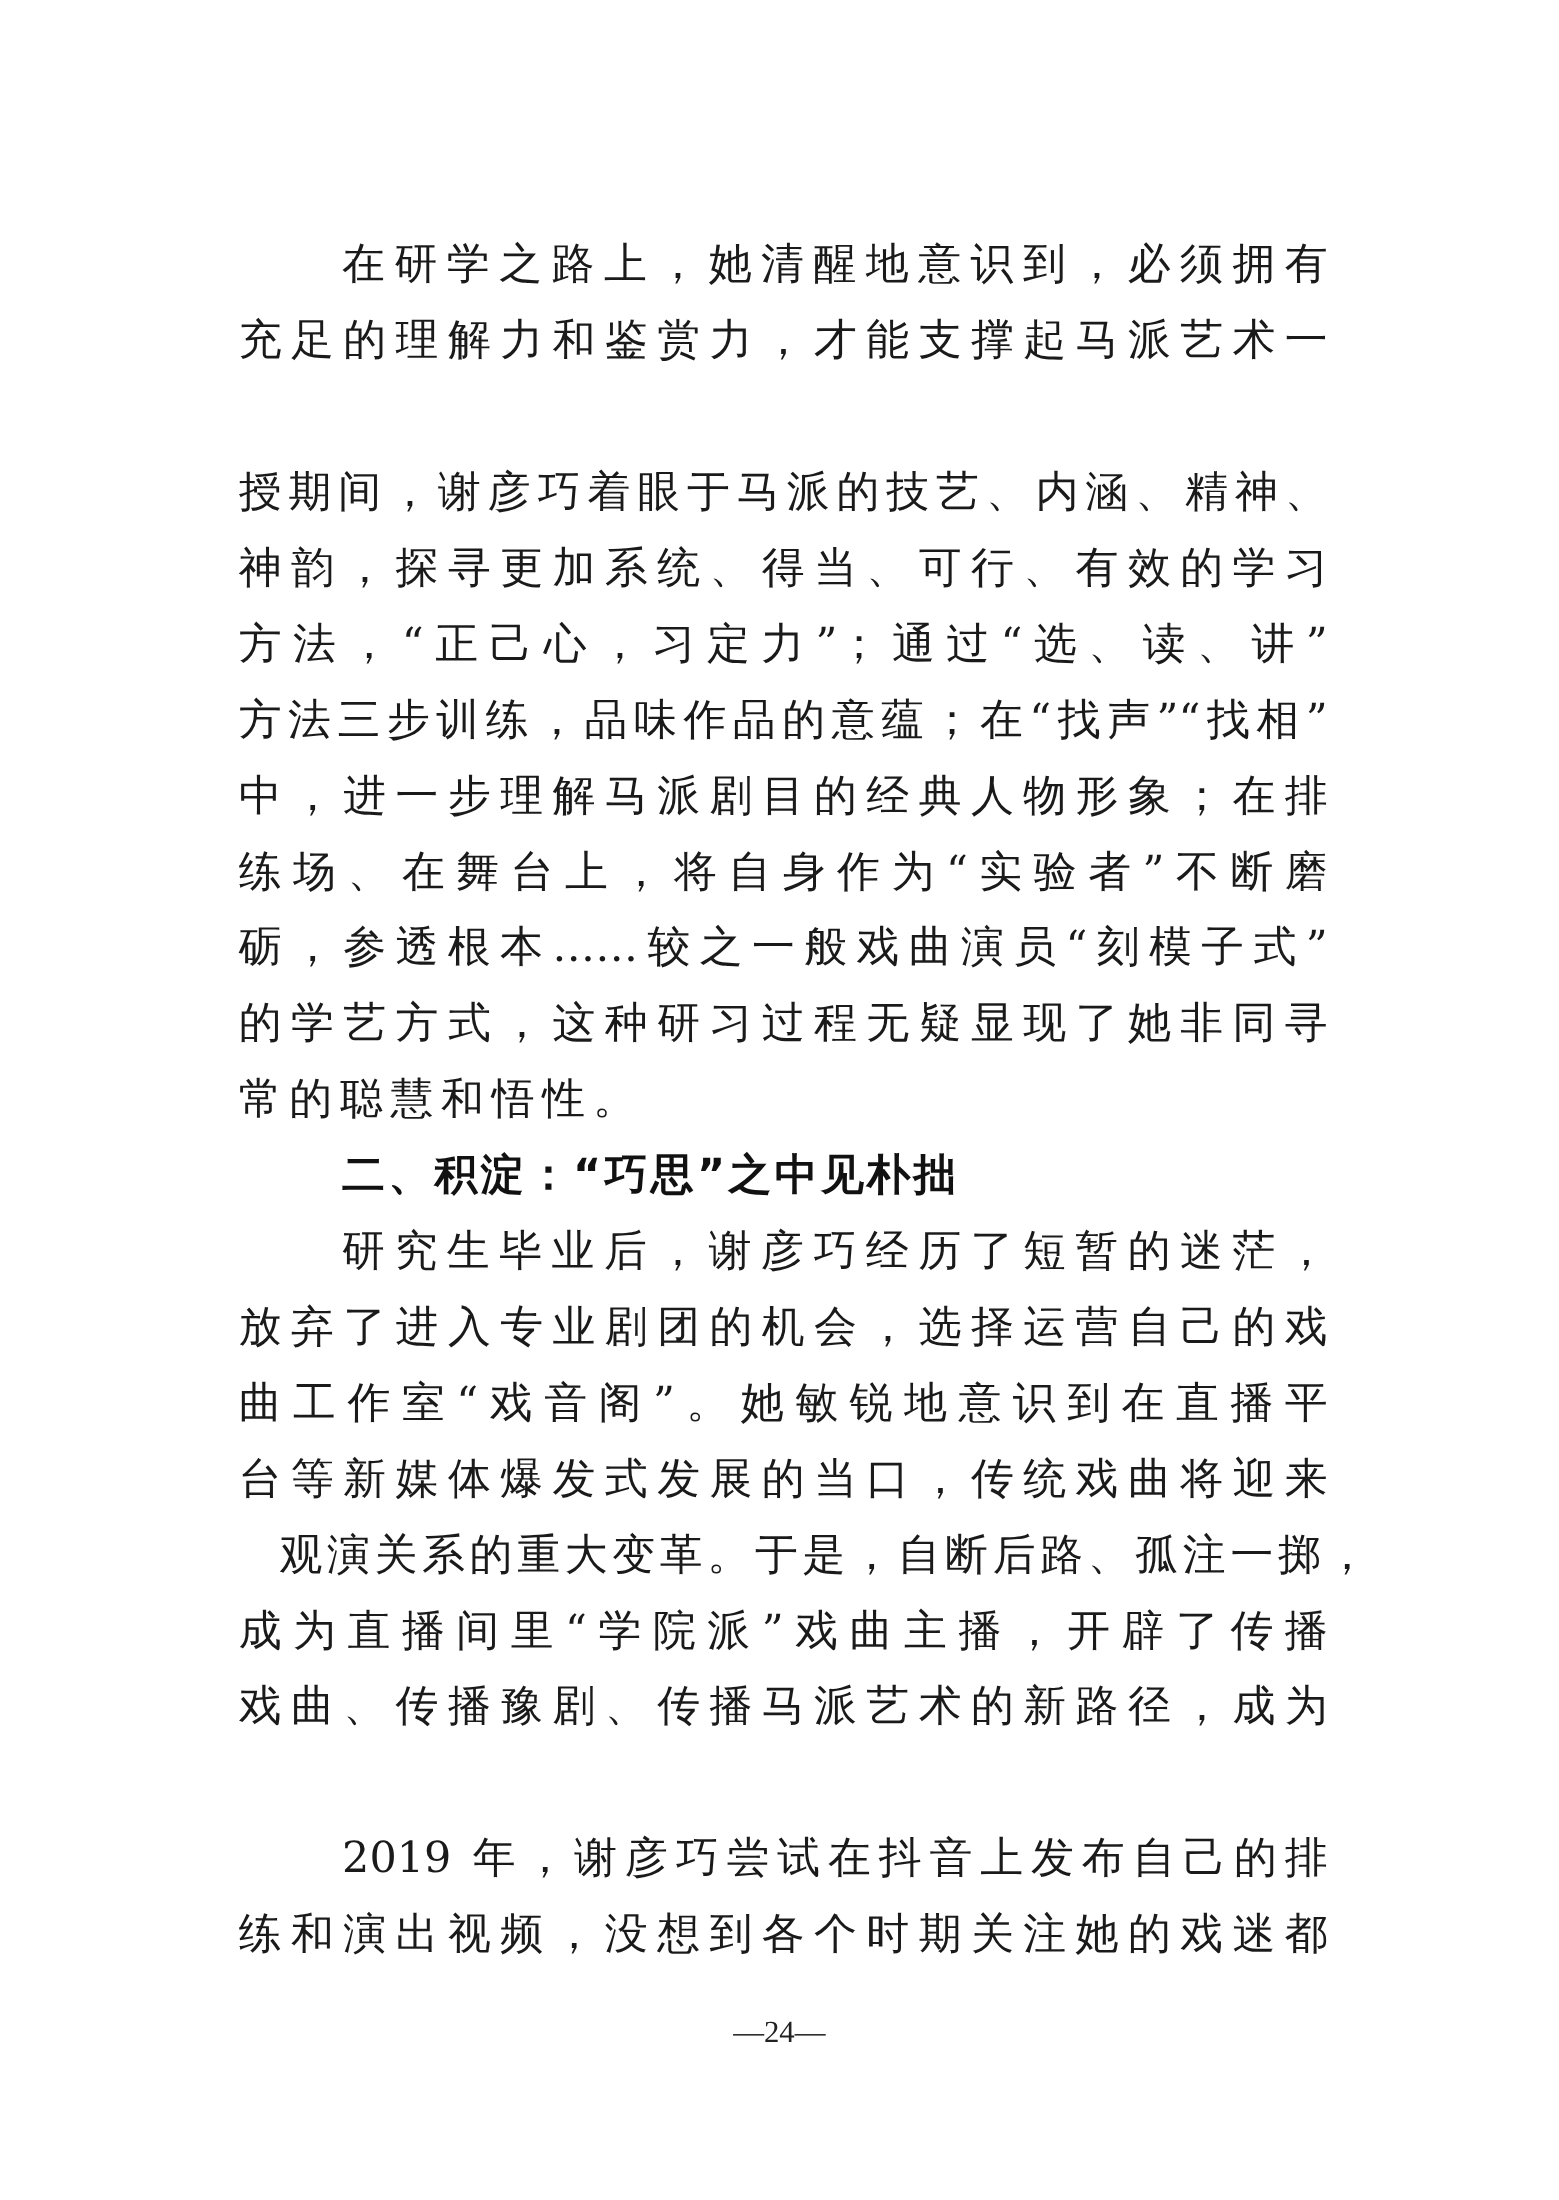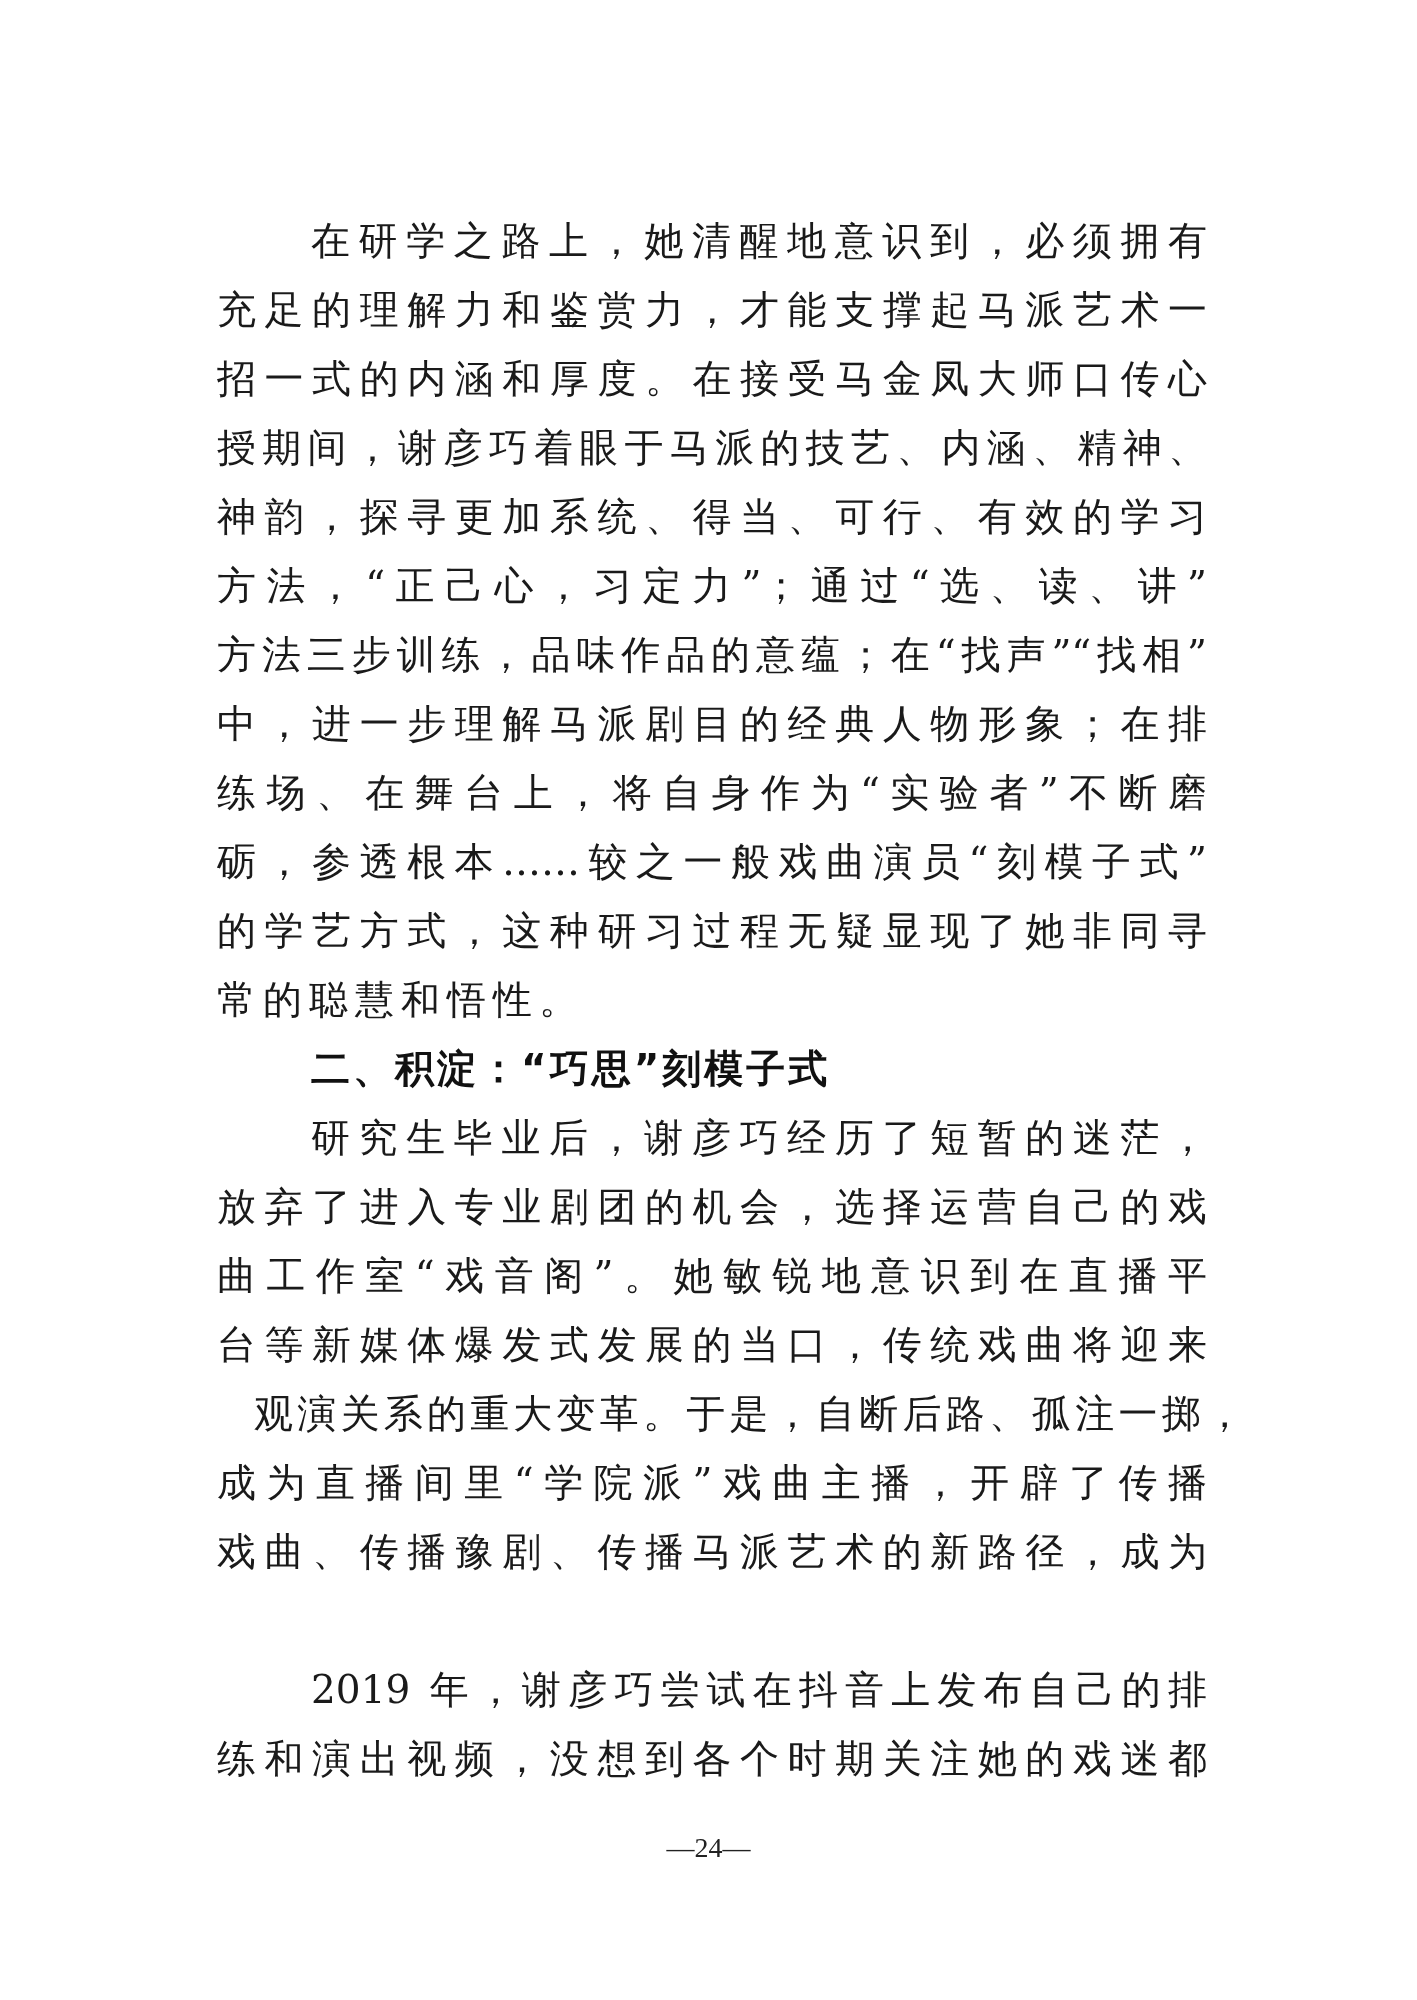--- a/index.html
+++ b/index.html
@@ -42,32 +42,31 @@
     color: #222222;
   }
 </style>
 </head>
 <body>
 
 <div class="page">
 
   <div class="line indent" style="top:206px;">在研学之路上，她清醒地意识到，必须拥有</div>
   <div class="line" style="top:275px;">充足的理解力和鉴赏力，才能支撑起马派艺术一</div>
-  <div class="line" style="top:344px;">招一式的内涵和厚度。在接受马金凤大师口传心</div>
   <div class="line" style="top:413px;">授期间，谢彦巧着眼于马派的技艺、内涵、精神、</div>
   <div class="line" style="top:482px;">神韵，探寻更加系统、得当、可行、有效的学习</div>
   <div class="line" style="top:551px;">方法，“正己心，习定力”；通过“选、读、讲”</div>
   <div class="line" style="top:620px;">方法三步训练，品味作品的意蕴；在“找声”“找相”</div>
   <div class="line" style="top:689px;">中，进一步理解马派剧目的经典人物形象；在排</div>
   <div class="line" style="top:758px;">练场、在舞台上，将自身作为“实验者”不断磨</div>
   <div class="line" style="top:827px;">砺，参透根本……较之一般戏曲演员“刻模子式”</div>
   <div class="line" style="top:896px;">的学艺方式，这种研习过程无疑显现了她非同寻</div>
   <div class="line last" style="top:965px;">常的聪慧和悟性。</div>
 
-  <div class="heading" style="top:1034px;">二、积淀：“巧思”刻模子式</div>
+  <div class="heading" style="top:1034px;">二、积淀：“巧思”之中见朴拙</div>
 
   <div class="line" style="top:1172px;">放弃了进入专业剧团的机会，选择运营自己的戏</div>
   <div class="line indent" style="top:1103px;">研究生毕业后，谢彦巧经历了短暂的迷茫，</div>
   <div class="line" style="top:1241px;">曲工作室“戏音阁”。她敏锐地意识到在直播平</div>
   <div class="line" style="top:1310px;">台等新媒体爆发式发展的当口，传统戏曲将迎来</div>
   <div class="line" style="top:1379px;margin-left:37px;">观演关系的重大变革。于是，自断后路、孤注一掷，</div>
   <div class="line" style="top:1448px;">成为直播间里“学院派”戏曲主播，开辟了传播</div>
   <div class="line" style="top:1517px;">戏曲、传播豫剧、传播马派艺术的新路径，成为</div>
 
   <div class="line indent" style="top:1655px;">2019 年，谢彦巧尝试在抖音上发布自己的排</div>

